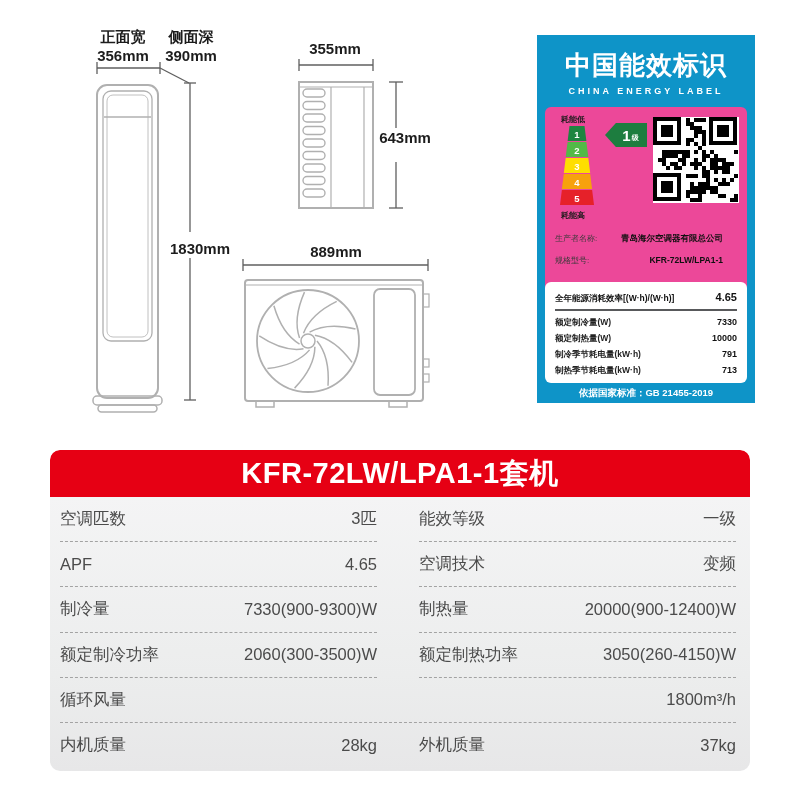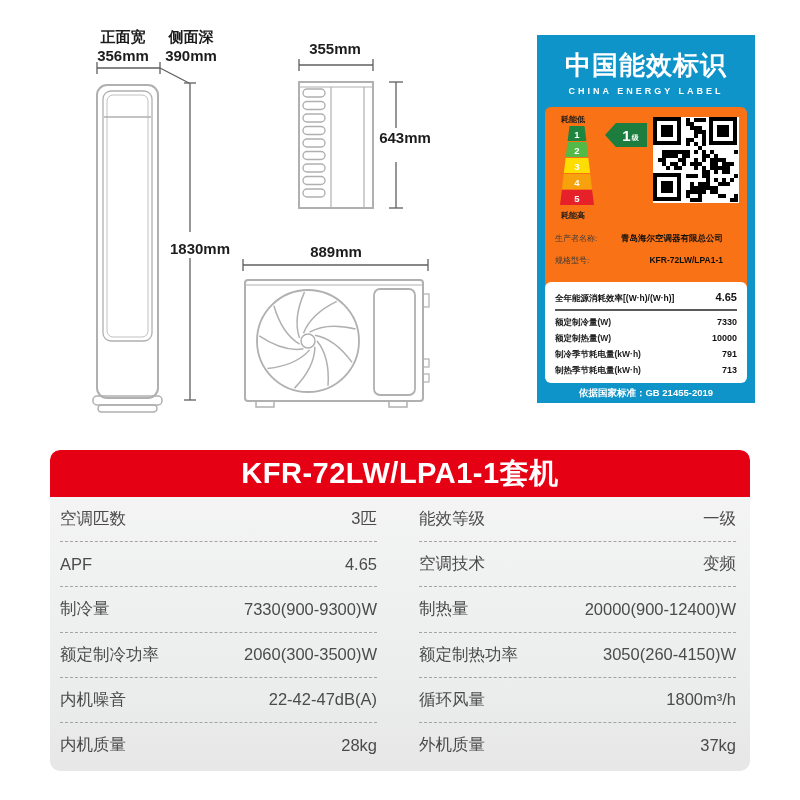--- a/index.html
+++ b/index.html
@@ -5,21 +5,21 @@
   html,body{margin:0;padding:0;background:#fff;}
   #root{position:relative;width:800px;height:800px;background:#ffffff;overflow:hidden;
         font-family:"Liberation Sans","DejaVu Sans",sans-serif;}
   
   .dim-text{position:absolute;font-weight:bold;color:#1c1c1c;font-size:15px;line-height:19px;
             text-align:center;white-space:nowrap;}
   
   #energy-label{position:absolute;left:537px;top:35px;width:218px;height:368px;border-radius:0;}
   .el-title{margin:0;padding-top:13px;text-align:center;color:#fff;font-size:26px;font-weight:bold;letter-spacing:1px;}
   .el-sub{text-align:center;color:#fff;font-size:9px;font-weight:bold;letter-spacing:3px;margin-top:3px;}
-  .el-panel1{position:absolute;left:8px;right:8px;top:72px;height:206px;background:#f97316;border-radius:6px;}
+  .el-panel1{position:absolute;left:8px;right:8px;top:72px;height:206px;background:#ec4899;border-radius:6px;}
   .el-low{position:absolute;left:16px;top:7px;font-size:8px;font-weight:bold;color:#1a1a1a;}
   .el-high{position:absolute;left:16px;top:103px;font-size:8px;font-weight:bold;color:#1a1a1a;}
   .el-pyramid{position:absolute;left:0px;top:17px;}
   .el-grade{position:absolute;left:60px;top:16px;width:42px;height:24px;display:flex;align-items:center;
             justify-content:center;padding-left:9px;box-sizing:border-box;
             clip-path:polygon(0 50%,26% 0,100% 0,100% 100%,26% 100%);color:#fff;}
   .el-grade .g-num{font-size:15px;font-weight:bold;line-height:1;}
   .el-grade .g-suf{font-size:7px;font-weight:bold;margin:5px 0 0 1px;}
   .el-qr{position:absolute;left:108px;top:10px;}
   .el-mrow{position:absolute;left:10px;right:24px;display:flex;justify-content:space-between;align-items:baseline;}
@@ -377,24 +377,20 @@
       <span>2060(300-3500)W</span>
     </div>
     <div class="spec-half">
       <span>额定制热功率</span>
       <span>3050(260-4150)W</span>
     </div>
   </div>
 
   <div class="spec-row">
     <div class="spec-half">
-      <span>内机噪音</span>
-      <span>22-42-47dB(A)</span>
-    </div>
-    <div class="spec-half">
       <span>循环风量</span>
       <span>1800m³/h</span>
     </div>
   </div>
 
   <div class="spec-row">
     <div class="spec-half">
       <span>内机质量</span>
       <span>28kg</span>
     </div>

